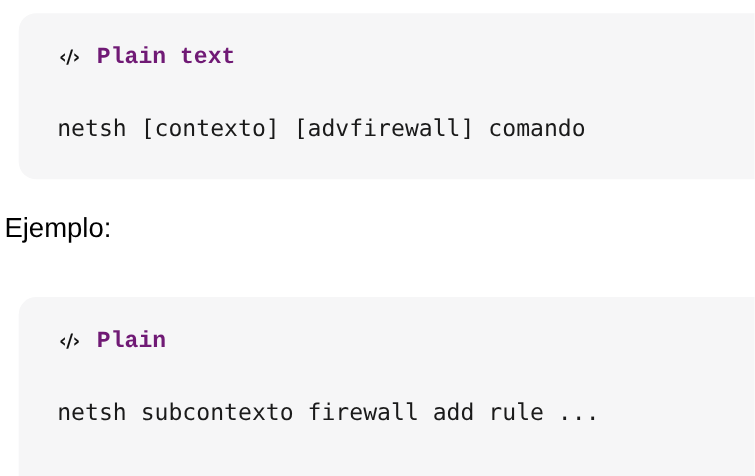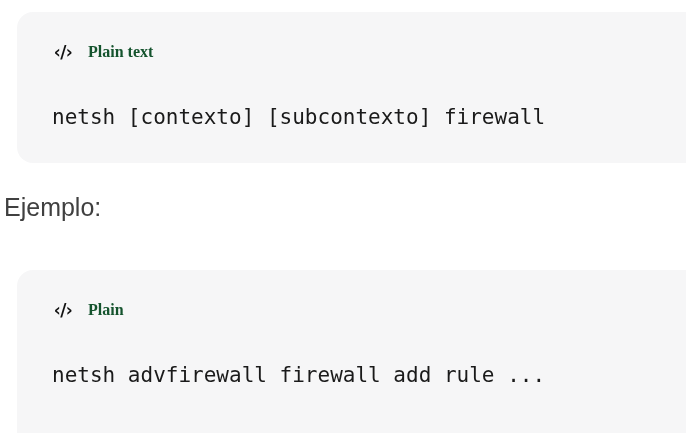--- a/index.html
+++ b/index.html
@@ -65,24 +65,24 @@
     color: #111111;
     font-family: "DejaVu Sans", sans-serif;
     font-size: 17px;
     font-weight: 700;
     letter-spacing: -0.5px;
     line-height: 1;
     user-select: none;
   }
 
   .cb-lang {
-    font-family: Liberation Serif, serif;
-    font-size: 16px;
+    font-family: Liberation Mono, monospace;
+    font-size: 21px;
     font-weight: 700;
-    color: #14532d;
+    color: #701a75;
     line-height: 1;
     white-space: nowrap;
   }
 
   
   .cb-code {
     position: absolute;
     left: 35px;
     top: 92px;
     font-family: "DejaVu Sans Mono", monospace;
@@ -93,41 +93,41 @@
   }
 
   
   .para {
     position: absolute;
     left: 4px;
     top: 191px;
     font-family: "Liberation Sans", sans-serif;
     font-size: 25px;
     font-weight: 400;
-    color: #404040;
+    color: #000000;
     line-height: 1.3;
     white-space: pre;
   }
 </style>
 </head>
 <body>
 
 <div class="page">
 
   <div class="code-block block-1">
     <div class="cb-header">
       <span class="code-icon">‹/›</span>
       <span class="cb-lang">Plain text</span>
     </div>
-    <div class="cb-code">netsh [contexto] [subcontexto] firewall</div>
+    <div class="cb-code">netsh [contexto] [advfirewall] comando</div>
   </div>
 
   <div class="para">Ejemplo:</div>
 
   <div class="code-block block-2">
     <div class="cb-header">
       <span class="code-icon">‹/›</span>
       <span class="cb-lang">Plain</span>
     </div>
-    <div class="cb-code">netsh advfirewall firewall add rule ...</div>
+    <div class="cb-code">netsh subcontexto firewall add rule ...</div>
   </div>
 
 </div>
 
 </body></html>

